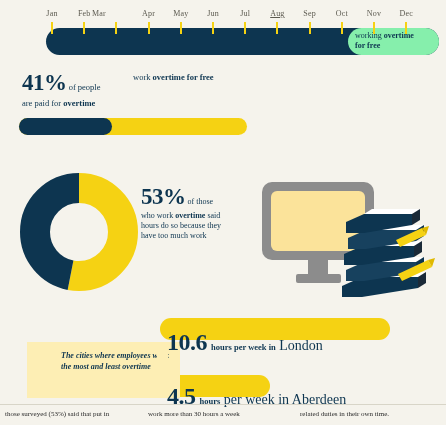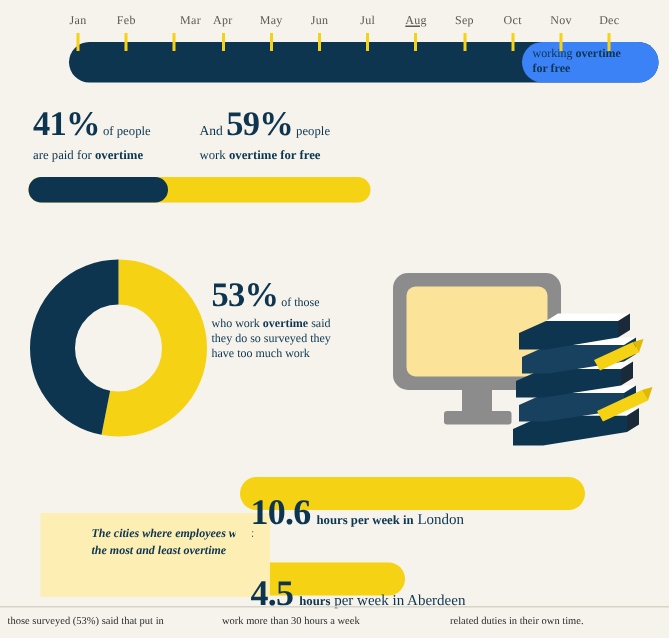--- a/index.html
+++ b/index.html
@@ -59,21 +59,21 @@
     height: 27px;
     background: #0d3550;
     border-radius: 14px;
   }
   #overtime-badge {
     position: absolute;
     left: 302px;
     top: 0px;
     width: 91px;
     height: 27px;
-    background: #3b82f6;
+    background: #86efac;
     border-radius: 14px;
     box-sizing: border-box;
     padding: 3px 6px 0 7px;
   }
   #overtime-badge .l1, #overtime-badge .l2 {
     font-size: 8px;
     line-height: 10px;
     color: #0d3550;
     white-space: nowrap;
   }
@@ -219,21 +219,21 @@
     font-size: 24px;
     font-weight: bold;
     letter-spacing: -.5px;
   }
   .city-unit {
     font-size: 8.5px;
     font-weight: bold;
     padding-left: 4px;
   }
   .city-name {
-    font-size: 10px;
+    font-size: 14px;
   }
 
   
   #footer-rule {
     position: absolute;
     left: 0; top: 404px;
     width: 446px; height: 1px;
     background: #d8d5c8;
   }
   #footer-text {
@@ -254,21 +254,21 @@
 </style>
 </head>
 <body>
 
 <div id="infographic">
 
   <div id="timeline-section">
     <div id="month-labels">
         <div class="month-label" style="left: 25px;">Jan</div>
         <div class="month-label" style="left: 57.2px;">Feb</div>
-        <div class="month-label" style="left: 100px; text-align: center;">Mar</div>
+        <div class="month-label" style="left: 72px; text-align: center;">Mar</div>
         <div class="month-label" style="left: 121.6px;">Apr</div>
         <div class="month-label" style="left: 153.8px;">May</div>
         <div class="month-label" style="left: 186px;">Jun</div>
         <div class="month-label" style="left: 218.2px;">Jul</div>
         <div class="month-label" style="left: 250.4px; text-decoration: underline;">Aug</div>
         <div class="month-label" style="left: 282.6px;">Sep</div>
         <div class="month-label" style="left: 314.8px;">Oct</div>
         <div class="month-label" style="left: 347px;">Nov</div>
         <div class="month-label" style="left: 379.2px;">Dec</div>
       </div>
@@ -291,40 +291,39 @@
       <div class="month-tick" style="left: 347px;"></div>
       <div class="month-tick" style="left: 379.2px;"></div>
     </div>
 
   <div id="pct-section">
     <div id="pct-left">
       <div class="pct-headline"><span class="pct-big">41%</span><span class="pct-small"> of people</span></div>
       <div class="pct-sub"><span>are paid for </span><span class="bold">overtime</span></div>
     </div>
     <div id="pct-right">
-      <div class="pct-headline"><span class="pct-and">And </span><span class="pct-big">59%</span><span class="pct-small"> people</span></div>
       <div class="pct-sub"><span>work </span><span class="bold">overtime for free</span></div>
     </div>
     <div id="split-bar">
       <div id="split-bar-fill" style="width: 93.48px;"></div>
     </div>
   </div>
 
   <div id="donut-section">
     <div id="donut">
       <svg width="122" height="122" viewBox="0 0 122 122">
         <circle id="donut-seg-yellow" cx="61" cy="61" r="44" fill="none" stroke="#f5d213" stroke-width="30" transform="rotate(-90 61 61)" stroke-dasharray="146.52388136342793 276.46015351590177"></circle>
         <circle id="donut-seg-navy" cx="61" cy="61" r="44" fill="none" stroke="#0d3550" stroke-width="30" transform="rotate(-90 61 61)" stroke-dasharray="129.93627215247383 276.46015351590177" stroke-dashoffset="-146.52388136342793"></circle>
       </svg>
     </div>
     <div id="donut-text">
       <div><span class="big">53%</span><span class="sm"> of those</span></div>
       <div class="lines">
         <span>who work </span><span class="bold">overtime</span><span> said</span><br>
-        <span>they do so surveyed they</span><br>
+        <span>hours do so because they</span><br>
         <span>have too much work</span>
       </div>
     </div>
   </div>
 
   <div id="illustration">
     <svg width="188" height="122" viewBox="0 0 188 122">
 
       <g>
         <rect x="4" y="4" width="112" height="78" rx="10" fill="#8c8c8c"></rect>

